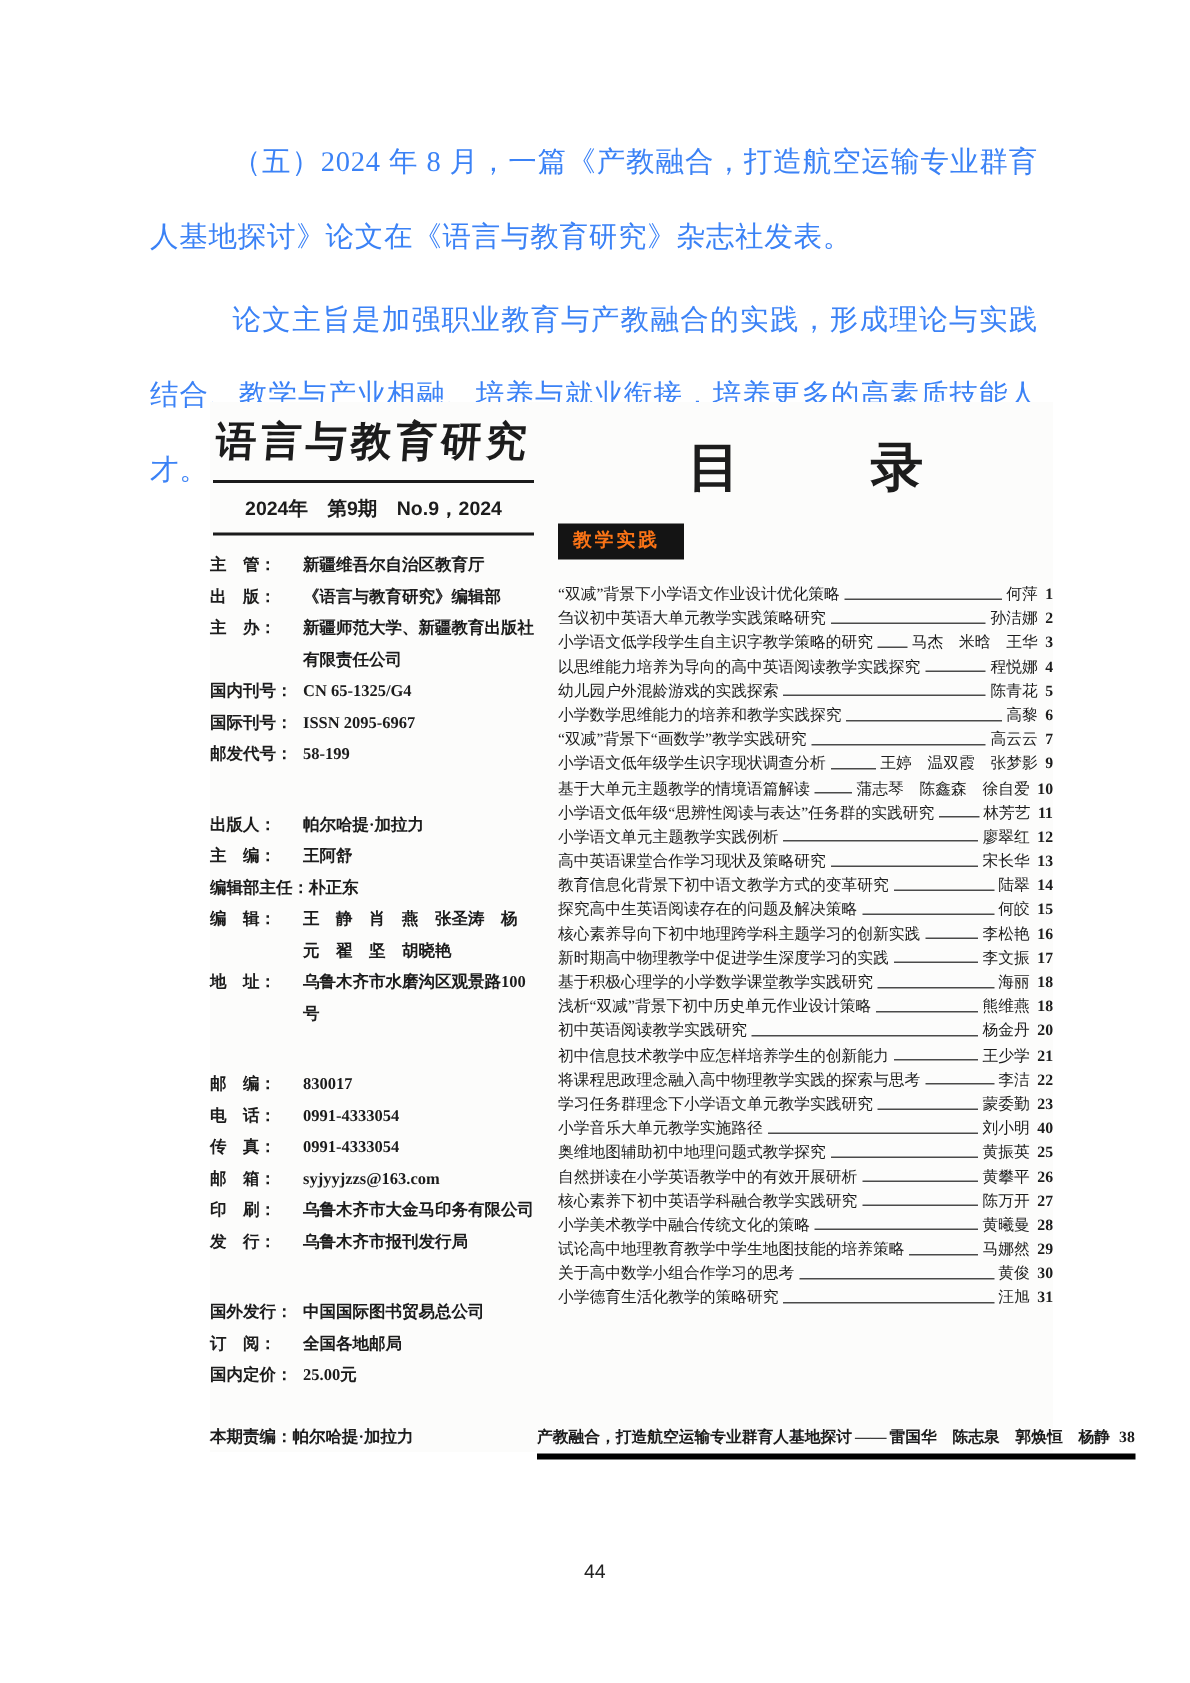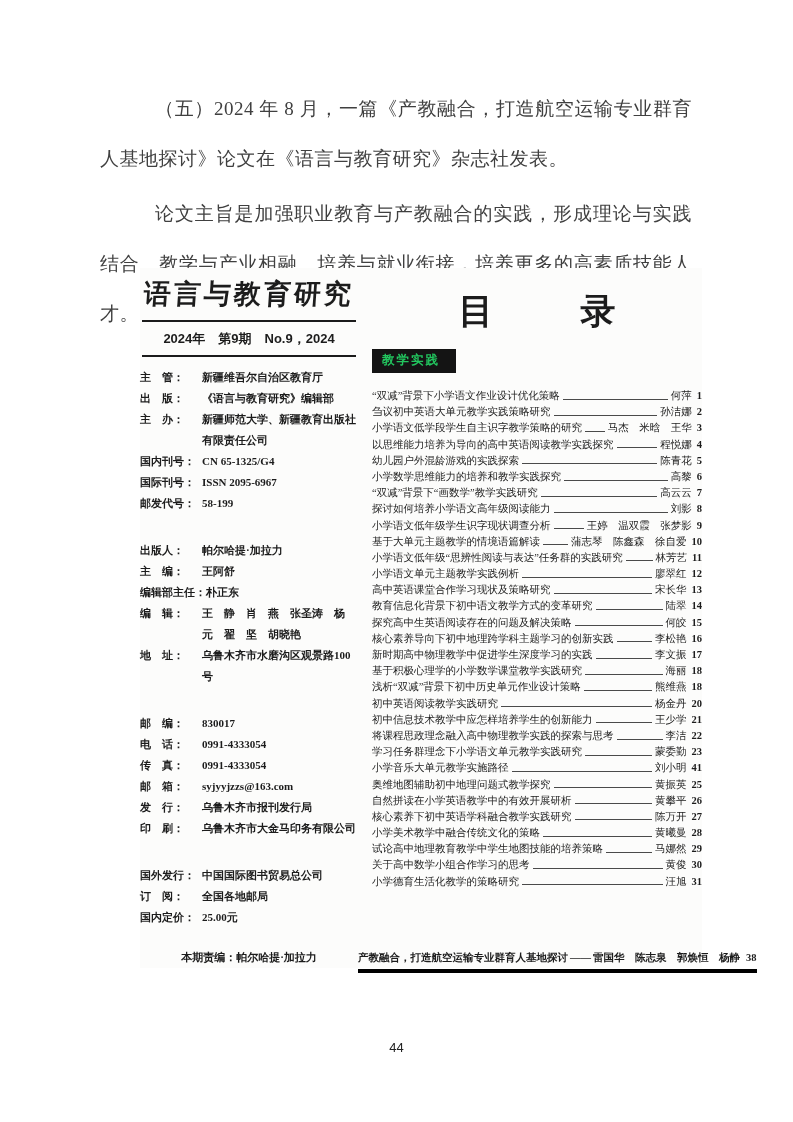--- a/index.html
+++ b/index.html
@@ -3,21 +3,21 @@
 <meta charset="utf-8">
 <style>
   html,body{margin:0;padding:0;}
   body{
     width:793px;height:1122px;background:#ffffff;position:relative;
     font-family:"Liberation Serif", serif;color:#111;overflow:hidden;
   }
   
   .doc-text{
     position:absolute;left:100px;top:84px;width:592px;
-    font-size:19px;line-height:50px;text-align:justify;color:#404040;
+    font-size:19px;line-height:50px;text-align:justify;color:#3b82f6;
     letter-spacing:0.5px;
   }
   .doc-text p{margin:0;text-indent:55px;}
   .doc-text p + p{margin-top:5px;}
 
   
   .scan{
     position:absolute;left:140px;top:268px;width:562px;height:700px;
     background:#fcfcfb;color:#1c1c1c;
   }
@@ -38,41 +38,41 @@
   .info-row.gap{margin-top:26px;}
   .info-label{flex:0 0 auto;min-width:62px;white-space:pre;}
   .info-value{flex:1;}
   
   .toc{flex:1;margin-left:14px;padding-top:20px;}
   .toc-head{
     font-size:35px;font-weight:bold;text-align:center;letter-spacing:26px;
     text-indent:26px;margin-bottom:14px;
   }
   .section-badge{
-    display:inline-block;background:#141414;color:#22c55e;
+    display:inline-block;background:#141414;color:#f97316;
     font-size:12.5px;font-weight:bold;padding:3px 16px 4px 10px;
     letter-spacing:2px;margin-bottom:16px;
     font-family:"Liberation Sans", sans-serif;
   }
   .toc-list{font-size:10.5px;}
   .toc-row{
     display:flex;align-items:baseline;height:16.2px;white-space:nowrap;
     overflow:hidden;
   }
   .toc-row .t{flex:0 1 auto;overflow:hidden;}
   .toc-row .leader{
     flex:1 0 6px;border-bottom:1.2px solid #4a4a4a;
     align-self:center;margin:0 3px;height:0;transform:translateY(2px);
   }
   .toc-row .a{flex:0 0 auto;margin-right:5px;}
   .toc-row .p{flex:0 0 auto;font-weight:bold;}
   
   .scan-footer{display:flex;align-items:baseline;margin-top:22px;}
   .footer-left{
-    flex:0 0 218px;font-size:11px;font-weight:bold;white-space:pre;text-align:center;
+    flex:0 0 218px;font-size:11px;font-weight:bold;white-space:pre;
   }
   .footer-highlight{
     flex:1;display:flex;align-items:baseline;white-space:nowrap;
     font-size:10.5px;font-weight:bold;
     border-bottom:4px solid #000000;padding-bottom:4px;
   }
   .footer-highlight .dash{margin:0 2px;}
   .footer-highlight .a{margin-right:6px;}
   
   .page-number{
@@ -166,27 +166,27 @@
     <span class="info-label">传　真：</span>
     <span class="info-value">0991-4333054</span>
   </div>
 
   <div class="info-row">
     <span class="info-label">邮　箱：</span>
     <span class="info-value">syjyyjzzs@163.com</span>
   </div>
 
   <div class="info-row">
+    <span class="info-label">印　刷：</span>
+    <span class="info-value">乌鲁木齐市大金马印务有限公司</span>
+  </div>
+
+  <div class="info-row">
     <span class="info-label">发　行：</span>
     <span class="info-value">乌鲁木齐市报刊发行局</span>
-  </div>
-
-  <div class="info-row">
-    <span class="info-label">印　刷：</span>
-    <span class="info-value">乌鲁木齐市大金马印务有限公司</span>
   </div>
 
   <div class="info-row gap">
     <span class="info-label">国外发行：</span>
     <span class="info-value">中国国际图书贸易总公司</span>
   </div>
 
   <div class="info-row">
     <span class="info-label">订　阅：</span>
     <span class="info-value">全国各地邮局</span>
@@ -244,26 +244,20 @@
     <span class="p">6</span>
   </div>
 
   <div class="toc-row">
     <span class="t">“双减”背景下“画数学”教学实践研究</span>
     <span class="leader"></span>
     <span class="a">高云云</span>
     <span class="p">7</span>
   </div>
 
-  <div class="toc-row">
-    <span class="t">探讨如何培养小学语文高年级阅读能力</span>
-    <span class="leader"></span>
-    <span class="a">刘影</span>
-    <span class="p">8</span>
-  </div>
 
   <div class="toc-row">
     <span class="t">小学语文低年级学生识字现状调查分析</span>
     <span class="leader"></span>
     <span class="a">王婷　温双霞　张梦影</span>
     <span class="p">9</span>
   </div>
 
   <div class="toc-row">
     <span class="t">基于大单元主题教学的情境语篇解读</span>
@@ -360,21 +354,21 @@
     <span class="t">学习任务群理念下小学语文单元教学实践研究</span>
     <span class="leader"></span>
     <span class="a">蒙委勤</span>
     <span class="p">23</span>
   </div>
 
   <div class="toc-row">
     <span class="t">小学音乐大单元教学实施路径</span>
     <span class="leader"></span>
     <span class="a">刘小明</span>
-    <span class="p">41</span>
+    <span class="p">40</span>
   </div>
 
   <div class="toc-row">
     <span class="t">奥维地图辅助初中地理问题式教学探究</span>
     <span class="leader"></span>
     <span class="a">黄振英</span>
     <span class="p">25</span>
   </div>
 
   <div class="toc-row">

